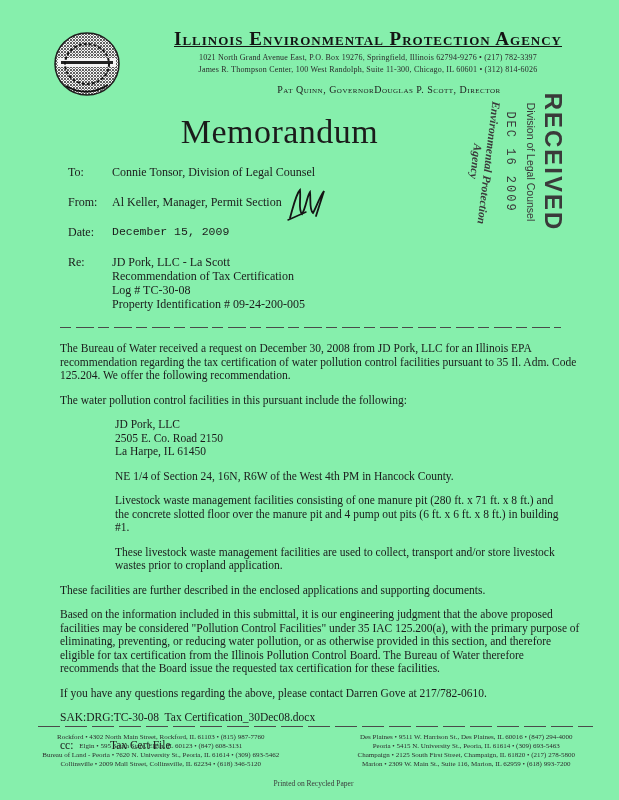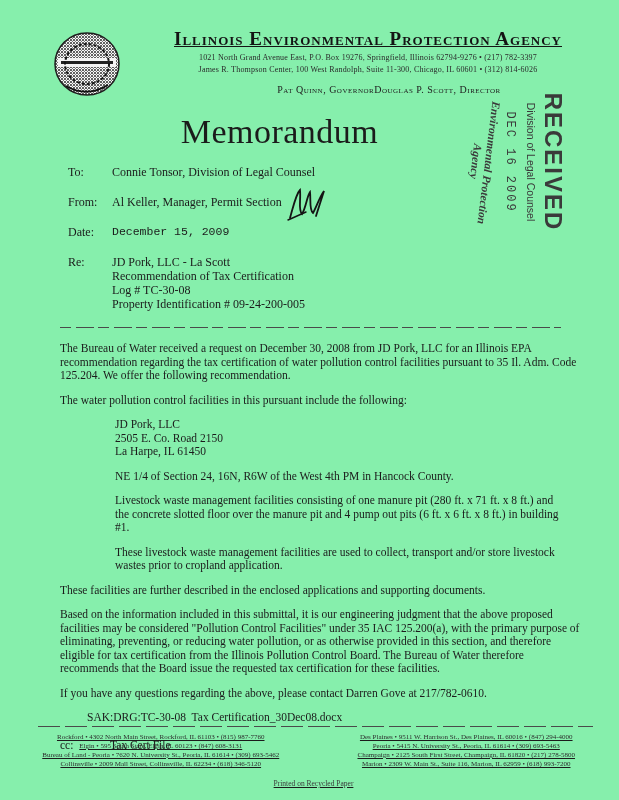--- a/index.html
+++ b/index.html
@@ -45,24 +45,24 @@
   .rule {
     height:2px; margin:10px 58px 0 60px;
     background:repeating-linear-gradient(90deg,#4a4a4a 0 11px,transparent 11px 16px,#4a4a4a 16px 34px,transparent 34px 38px);
     background-size:100% 1px; background-repeat:no-repeat; background-position:0 1px;
   }
   
   .body-text { margin:14px 38px 0 60px; font-size:11.5px; line-height:13.5px; }
   .body-text p { margin-bottom:11px; }
   .ind { margin-left:55px; margin-right:20px; }
   .addr-block div { line-height:13.5px; }
-  .file-ref { white-space:pre-wrap; margin-top:3px;margin-left:27px; }
+  .file-ref { white-space:pre-wrap; margin-top:3px; }
   .cc-row { display:grid; grid-template-columns:50px auto; margin-top:14px; }
   
-  .footer { position:absolute; left:8px; right:0; bottom:12px;text-decoration:underline; }
+  .footer { position:absolute; left:8px; right:0; bottom:12px; }
   .footer-rule {
     height:1px; margin:0 26px 6px 30px;
     background:repeating-linear-gradient(90deg,#4a4a4a 0 22px,transparent 22px 27px);
   }
   .offices { display:flex; font-size:7px; color:#2d2d2d; line-height:9px; }
   .offices .col { width:50%; text-align:center; }
   .recycled { text-align:center; font-size:7.5px; color:#3a3a3a; margin-top:10px; }
 </style>
 </head>
 <body>

